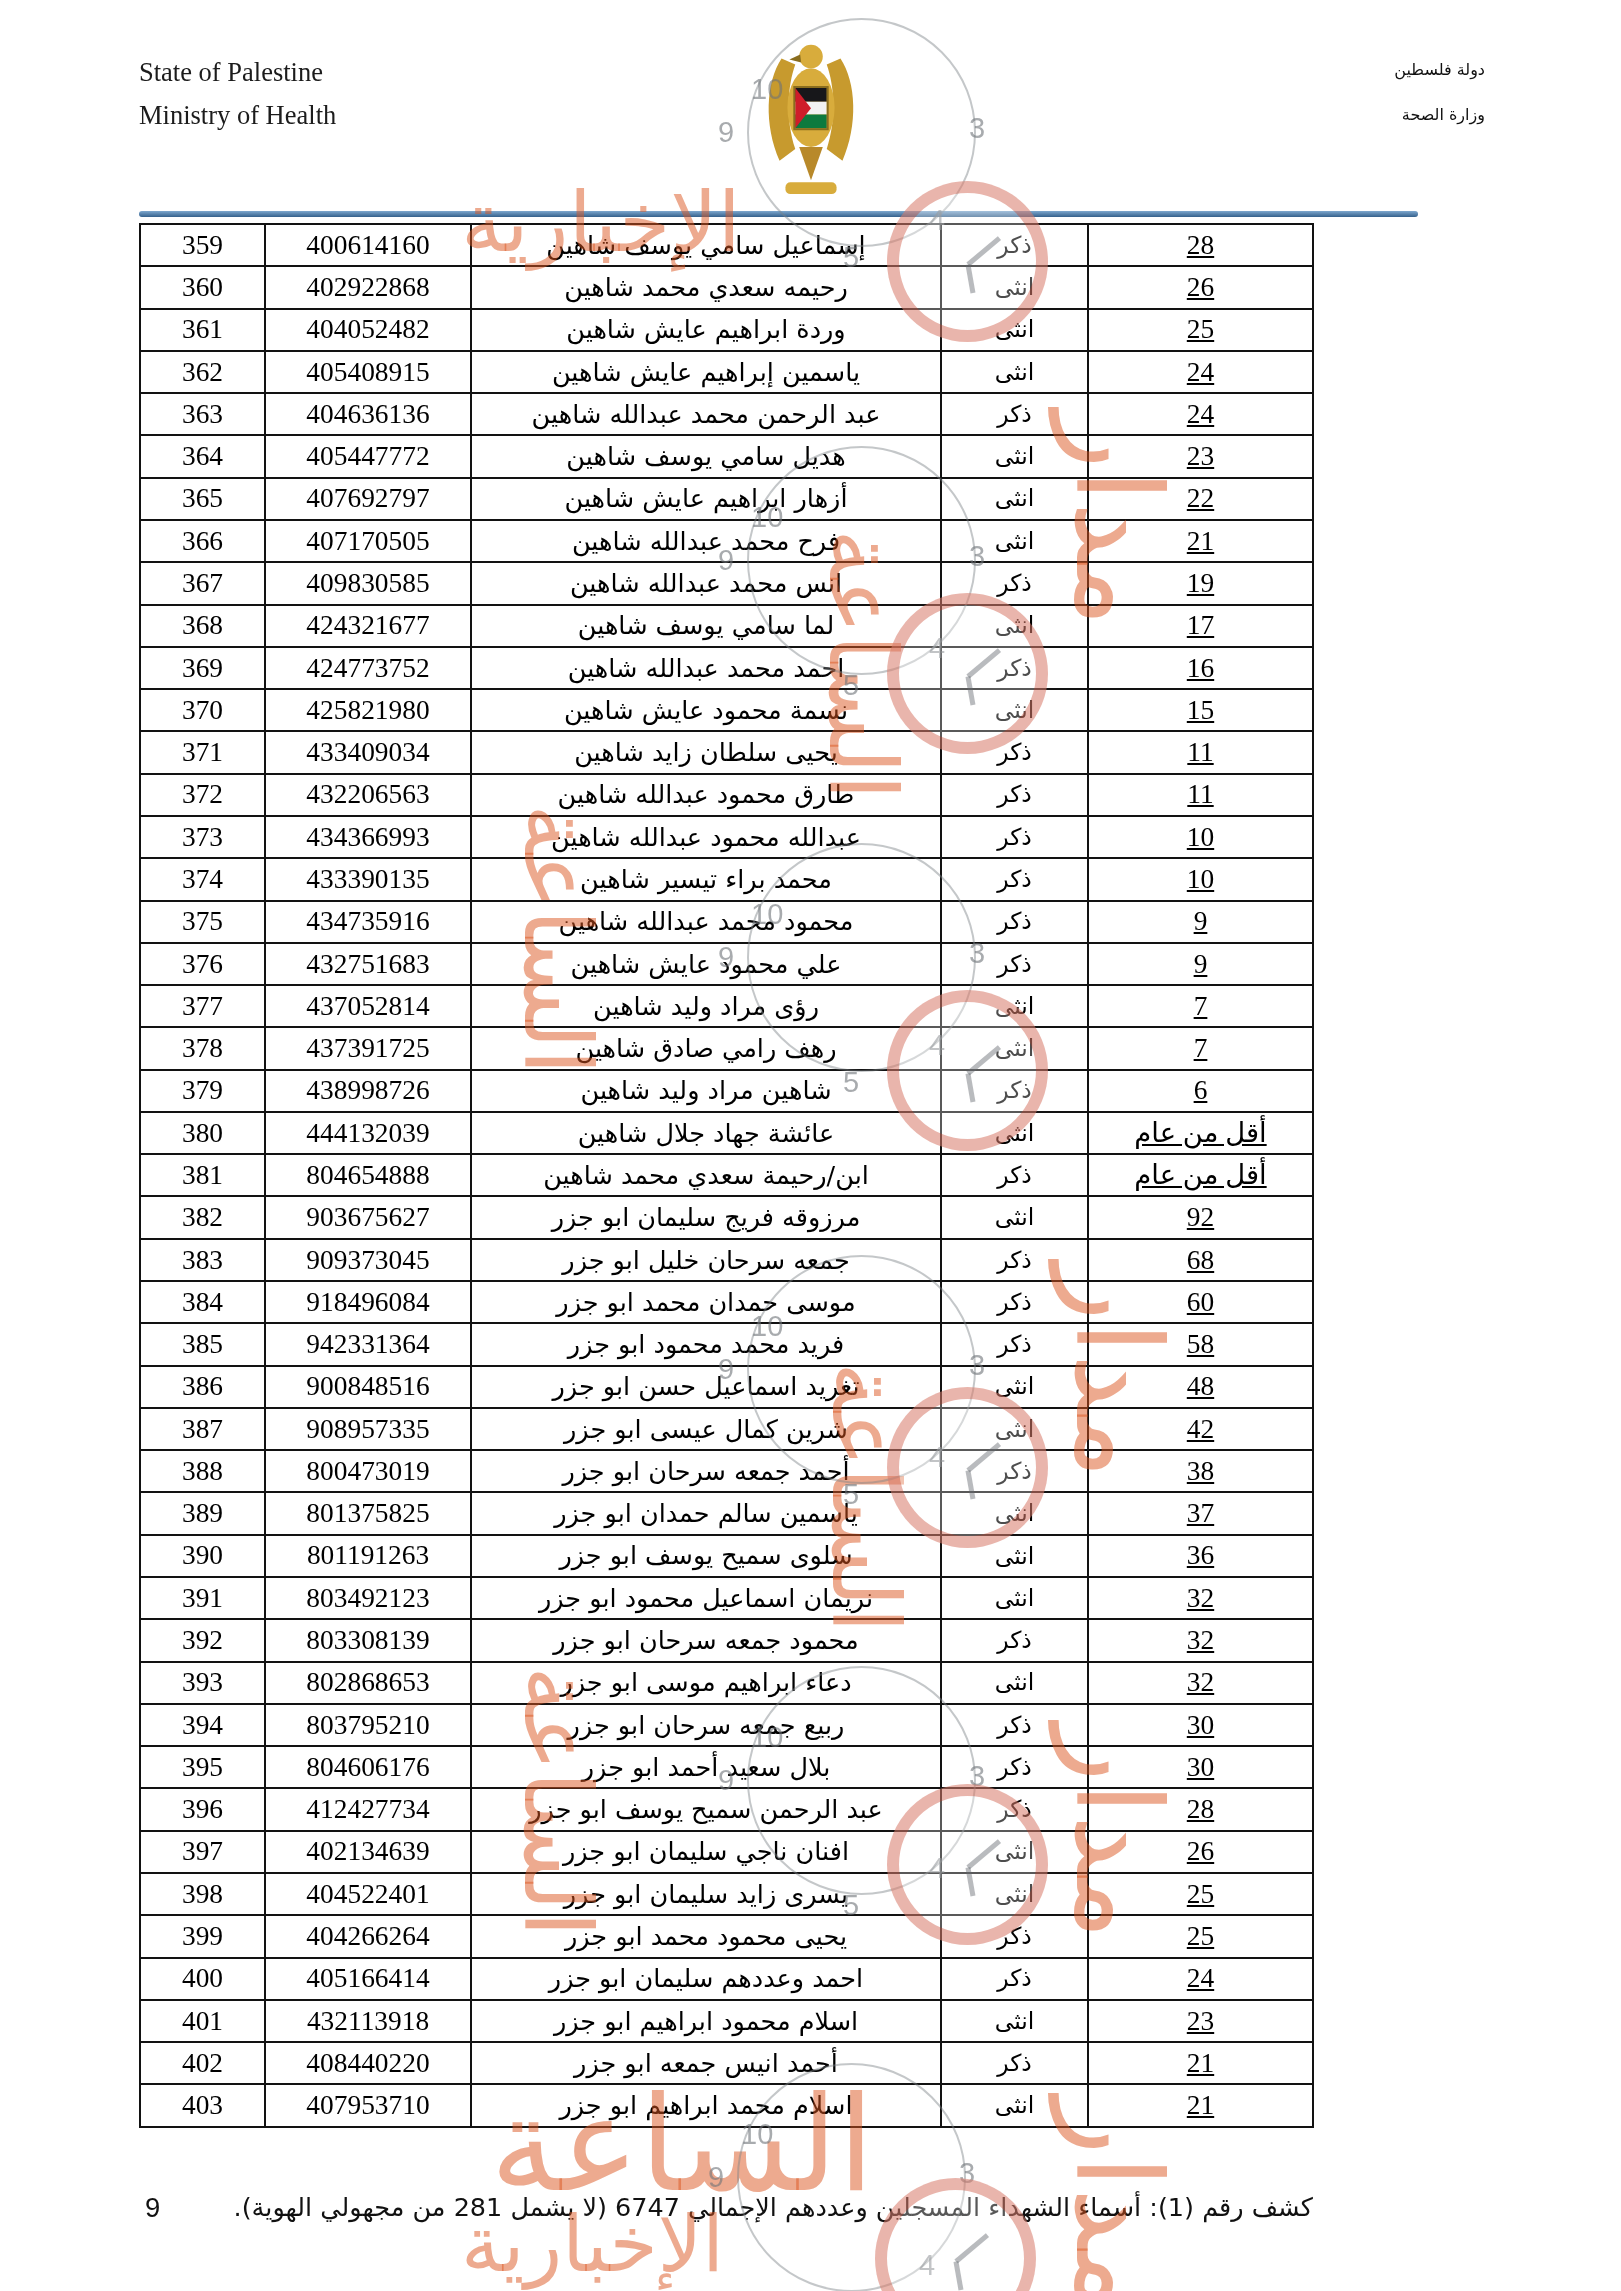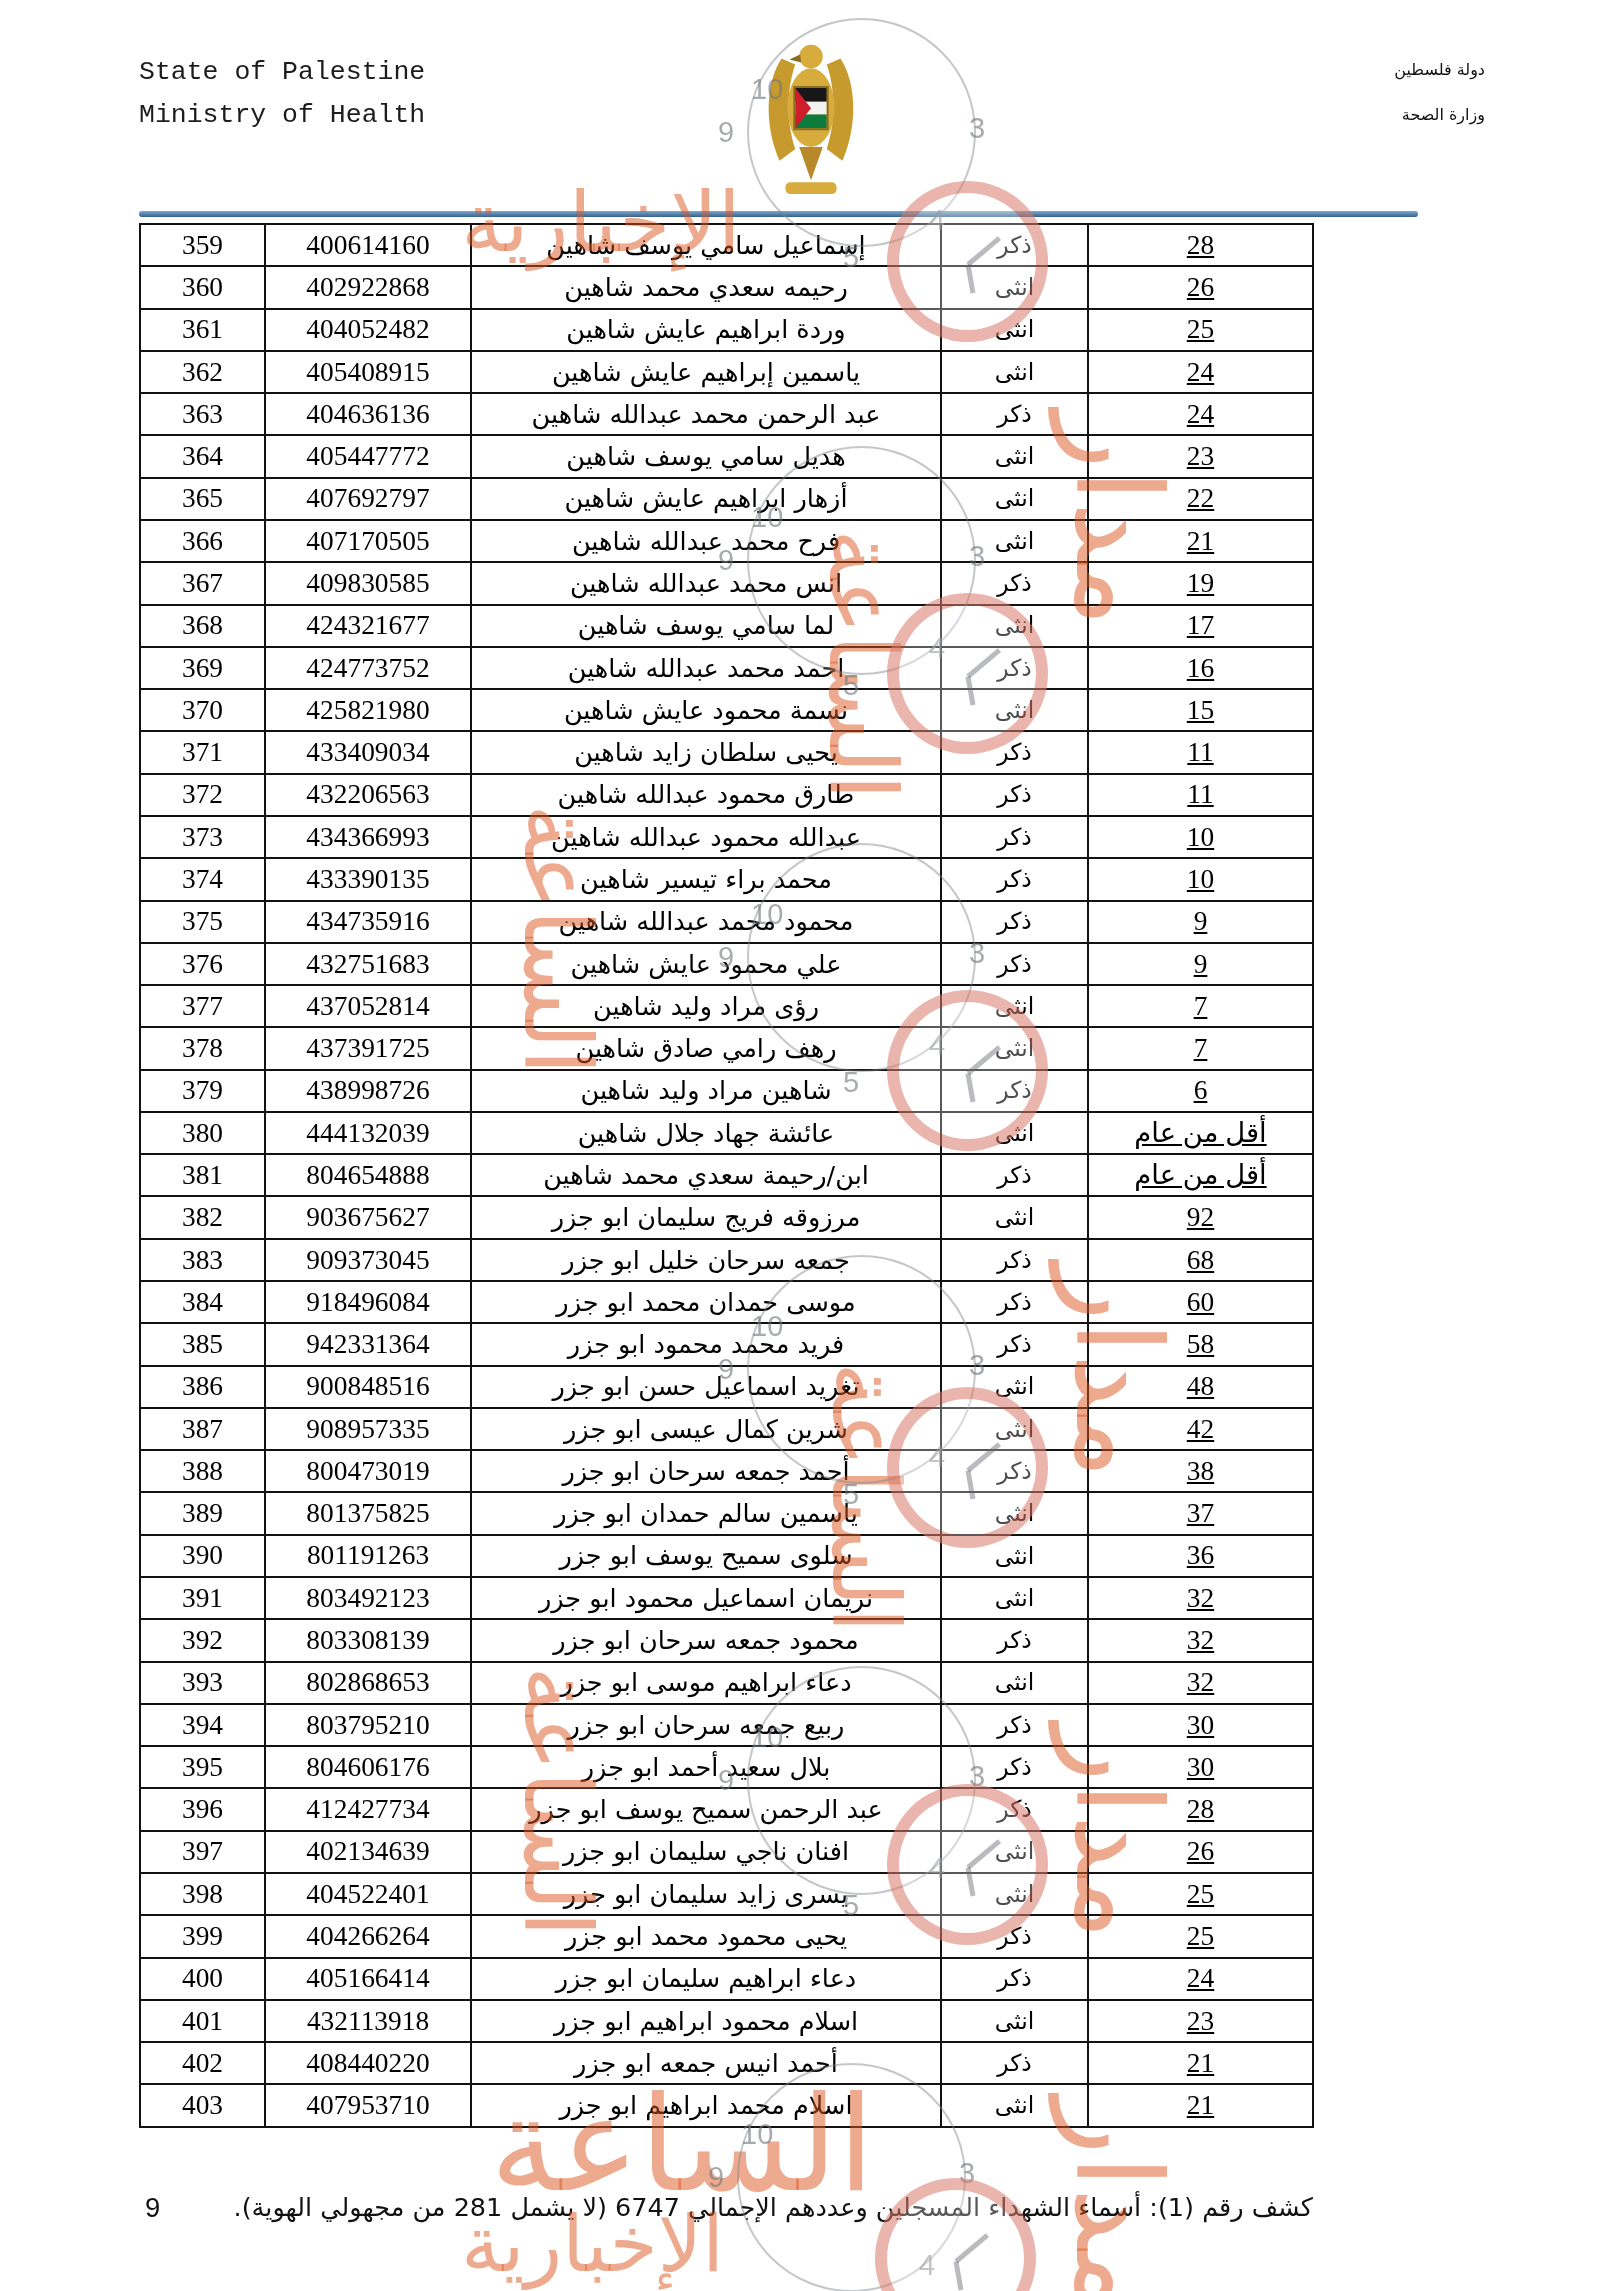--- a/index.html
+++ b/index.html
@@ -1,20 +1,20 @@
 <!DOCTYPE html>
 <html lang="ar"><head>
 <meta charset="utf-8">
 <style>
   html,body{margin:0;padding:0;background:#ffffff;}
   .page{position:relative;width:1621px;height:2292px;background:#fff;overflow:hidden;
         font-family:"Liberation Serif","DejaVu Sans",serif;color:#000;}
 
   
-  .hdr-en{position:absolute;left:139px;top:51px;font-family:Liberation Mono, monospace;
+  .hdr-en{position:absolute;left:139px;top:51px;font-family:Liberation Serif, serif;
           font-size:26.5px;line-height:43px;color:#1c1c1c;}
   .hdr-ar{position:absolute;right:136px;top:47px;direction:rtl;text-align:right;
           font-family:"DejaVu Sans","Liberation Sans",sans-serif;font-size:16px;line-height:45px;color:#111;}
   .emblem{position:absolute;left:50%;top:31px;transform:translateX(-50%);width:118px;height:169px;}
   .rule{position:absolute;left:139px;top:211px;width:1279px;height:5.9px;border-radius:2.9px;
         background:linear-gradient(180deg,#7ea8cf 0%,#35618c 100%);}
 
   
   .martyrs-table{position:absolute;left:139px;top:223px;width:1174px;height:1905px;
                  border-collapse:collapse;table-layout:fixed;}
@@ -372,21 +372,21 @@
         <tr>
           <td class="c0">399</td>
           <td class="c1">404266264</td>
           <td class="c2" dir="rtl">يحيى محمود محمد ابو جزر</td>
           <td class="c3" dir="rtl">ذكر</td>
           <td class="c4" dir="rtl">25</td>
         </tr>
         <tr>
           <td class="c0">400</td>
           <td class="c1">405166414</td>
-          <td class="c2" dir="rtl">دعاء ابراهيم سليمان ابو جزر</td>
+          <td class="c2" dir="rtl">احمد وعددهم سليمان ابو جزر</td>
           <td class="c3" dir="rtl">ذكر</td>
           <td class="c4" dir="rtl">24</td>
         </tr>
         <tr>
           <td class="c0">401</td>
           <td class="c1">432113918</td>
           <td class="c2" dir="rtl">اسلام محمود ابراهيم ابو جزر</td>
           <td class="c3" dir="rtl">انثى</td>
           <td class="c4" dir="rtl">23</td>
         </tr>

